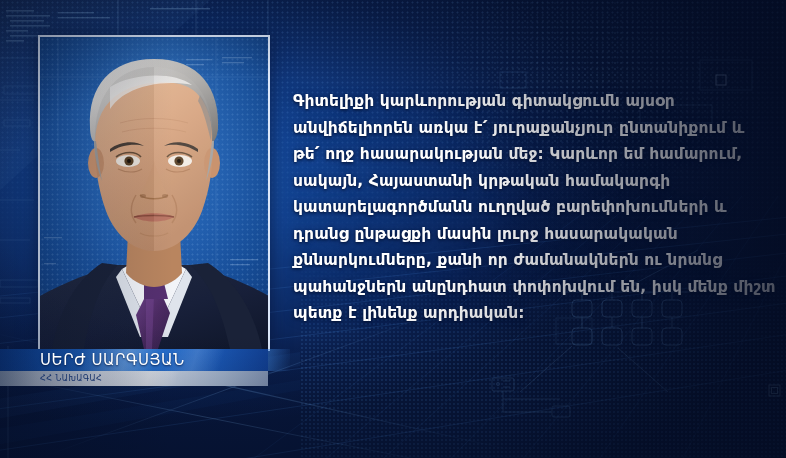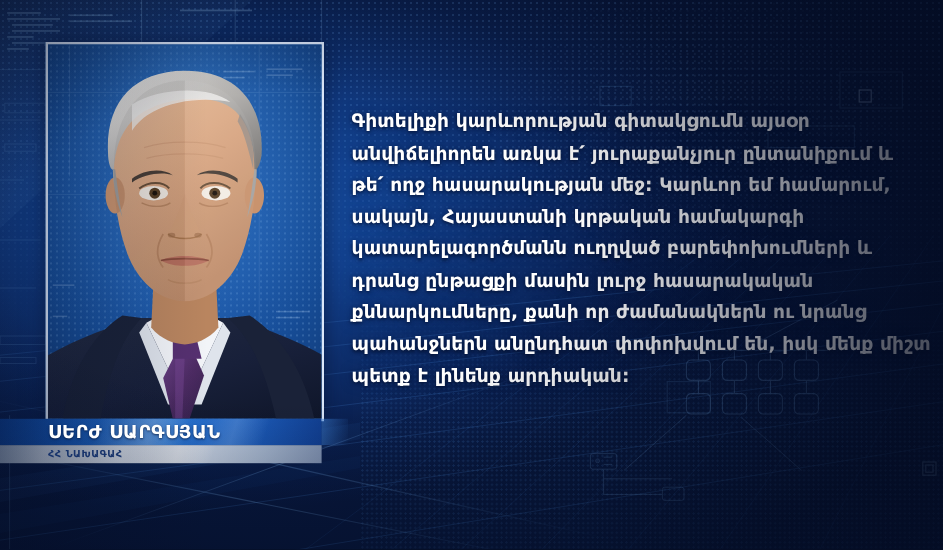--- a/index.html
+++ b/index.html
@@ -82,38 +82,38 @@
   }
   .banner-main::after{
     content:"";position:absolute;inset:0;
     background:
       linear-gradient(108deg, rgba(255,255,255,0) 30%, rgba(205,230,255,.33) 47%, rgba(255,255,255,0) 58%),
       linear-gradient(108deg, rgba(255,255,255,0) 62%, rgba(190,222,255,.22) 72%, rgba(255,255,255,0) 82%);
   }
   .banner-name{
     position:absolute;left:40px;top:1px;
     color:#ffffff;
-    font-size:15px;font-weight:bold;letter-spacing:.6px;
+    font-size:15px;font-weight:normal;letter-spacing:.6px;
     line-height:21px;
     text-shadow:0 1px 2px rgba(4,18,52,.75);
     z-index:3;white-space:nowrap;
   }
   .banner-sub-bar{
     position:absolute;left:0;top:22px;width:268px;height:15px;
     background:linear-gradient(100deg,#8fa2bd 0%,#c3cfe0 14%,#e3eaf4 38%,#cdd8e8 62%,#a7b8d0 82%,#8294b3 100%);
     overflow:hidden;
   }
   .banner-sub-bar::after{
     content:"";position:absolute;inset:0;
     background:linear-gradient(108deg, rgba(255,255,255,0) 40%, rgba(255,255,255,.5) 55%, rgba(255,255,255,0) 66%);
   }
   .banner-sub{
     position:absolute;left:40px;top:22px;
     color:#17336b;
-    font-size:8px;font-weight:bold;letter-spacing:.5px;
+    font-size:8px;font-weight:normal;letter-spacing:.5px;
     line-height:15px;z-index:3;white-space:nowrap;
   }
   .banner-tail{
     position:absolute;left:268px;top:0;width:22px;height:22px;
     background:linear-gradient(100deg, rgba(60,130,220,.55), rgba(20,60,140,0));
   }
 
   
   .quote{
     position:absolute;left:293px;top:88px;width:470px;

